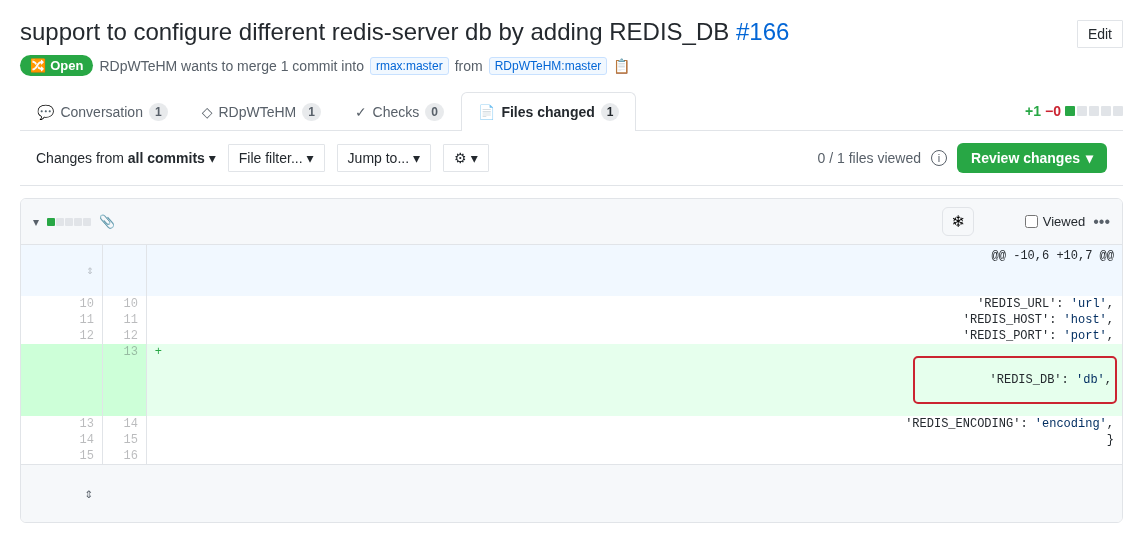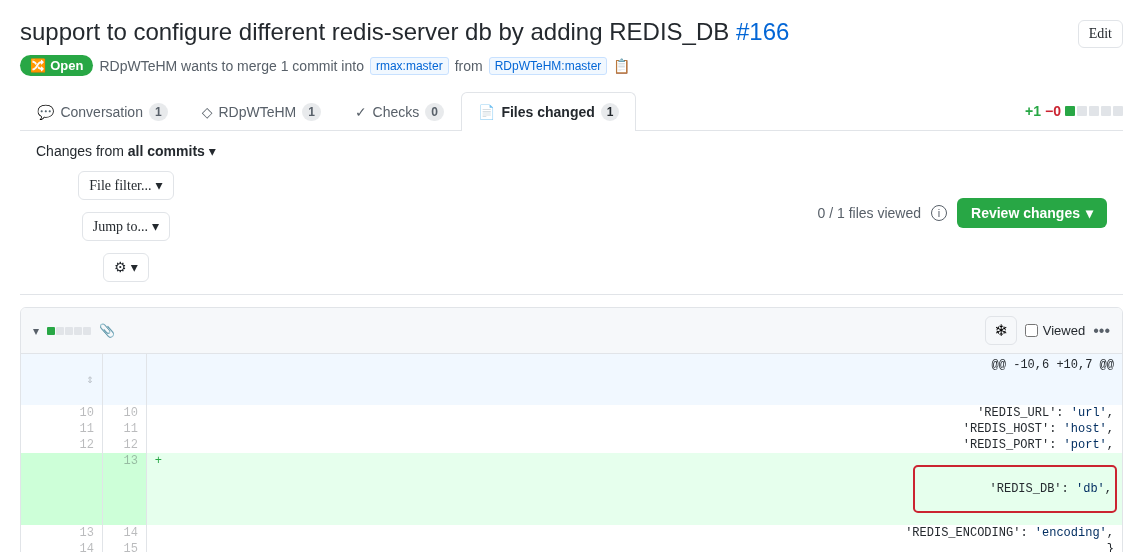--- a/index.html
+++ b/index.html
@@ -86,39 +86,37 @@
       align-items: center;
       justify-content: space-between;
       padding: 10px 16px;
       margin-bottom: 12px;
     }
     .diff-toolbar-left {
       display: flex;
       align-items: center;
       gap: 12px;
       font-size: 14px;
-      flex-direction: column;
     }
     .diff-toolbar-right {
       display: flex;
       align-items: center;
       gap: 10px;
     }
     .dropdown-btn {
       display: inline-flex;
       align-items: center;
       gap: 4px;
       padding: 5px 10px;
       border: 1px solid #e1e4e8;
-      border-radius: 6px;
+      border-radius: 1px;
       background: #fff;
       cursor: pointer;
       font-size: 14px;
       color: #24292e;
-      font-family: Liberation Serif, serif;
     }
     .files-viewed {
       font-size: 14px;
       color: #586069;
       display: flex;
       align-items: center;
       gap: 6px;
       margin-left: 27px;
     }
     .review-btn {
@@ -180,20 +178,21 @@
       text-decoration: none;
       font-weight: 600;
       font-size: 13px;
     }
     .viewed-checkbox {
       display: inline-flex;
       align-items: center;
       gap: 5px;
       font-size: 13px;
       cursor: pointer;
+      margin-left: 43px;
     }
     .more-btn { background: none; border: none; cursor: pointer; font-size: 16px; color: #586069; }
     .snowflake-btn {
       background: none;
       border: 1px solid #e1e4e8;
       border-radius: 6px;
       padding: 4px 8px;
       cursor: pointer;
       font-size: 16px;
     }

